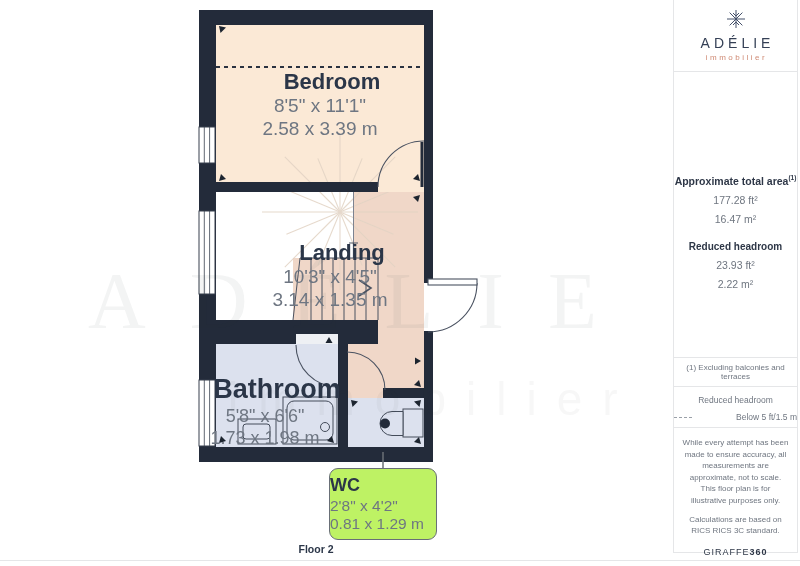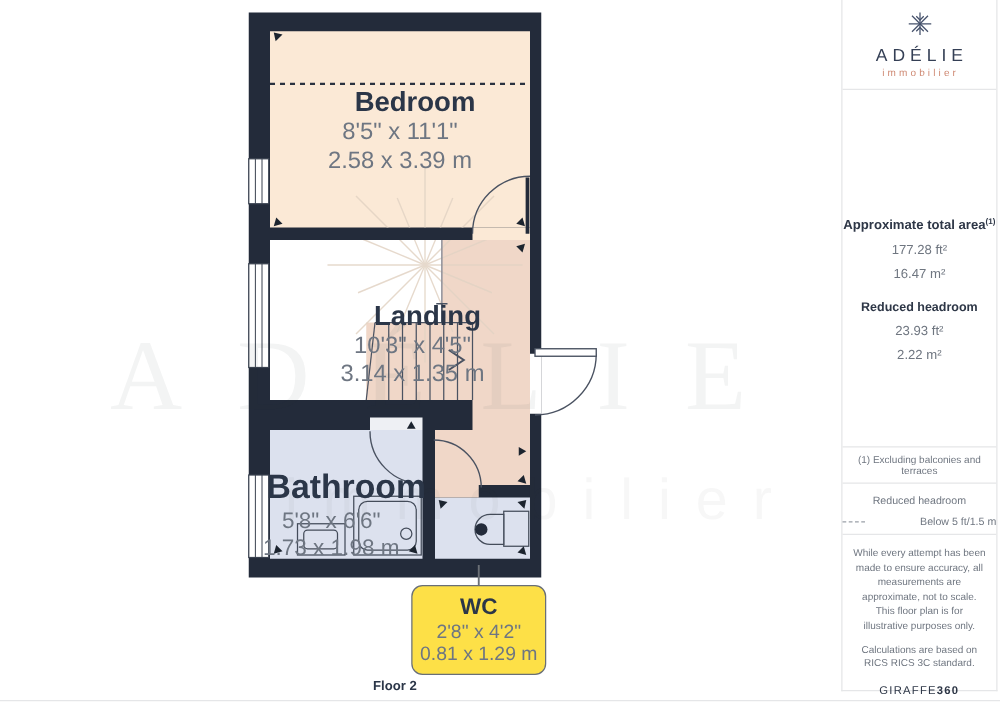--- a/index.html
+++ b/index.html
@@ -24,22 +24,22 @@
   .room-label{z-index:4;text-align:center;line-height:1.15;}
   .room-label .rname{font-weight:bold;font-size:22px;color:var(--label-color,#2b3648);padding-left:24px;}
   .room-label .rdim{font-size:19px;color:var(--dimension-text-color,#6e7682);margin-top:1px;}
   .lbl-bedroom{left:216px;top:69px;width:208px;}
   .lbl-landing{left:230px;top:221px;width:200px;margin-top:19px;}
   .lbl-bathroom{left:186px;top:374px;width:158px;}
   .lbl-bathroom .rname{font-size:27px;}
   .lbl-bathroom .rdim{font-size:18px;}
 
   
-  .wc-callout{left:329px;top:468px;width:106px;height:64px;background:#fde047;
-              border:1.5px solid #696f77;border-radius:9px;z-index:5;text-align:center;
+  .wc-callout{left:329px;top:468px;width:106px;height:64px;background:#bef264;
+              border:1.5px solid #696f77;border-radius:9px;z-index:5;text-align:left;
               padding-top:6px;line-height:1.2;}
   .wc-callout .rname{font-weight:bold;font-size:18px;color:var(--label-color,#2b3648);}
   .wc-callout .rdim{font-size:15.5px;color:var(--dimension-text-color,#6e7682);}
 
   .floor-label{left:199px;top:543px;width:234px;text-align:center;font-size:10.5px;
                font-weight:bold;color:var(--label-color,#2b3648);z-index:4;}
 
   
   .sidebar{left:673px;top:0;width:125px;height:553px;z-index:6;background:#ffffff;
            border-left:1px solid #e5e6e8;border-right:1px solid #e5e6e8;

